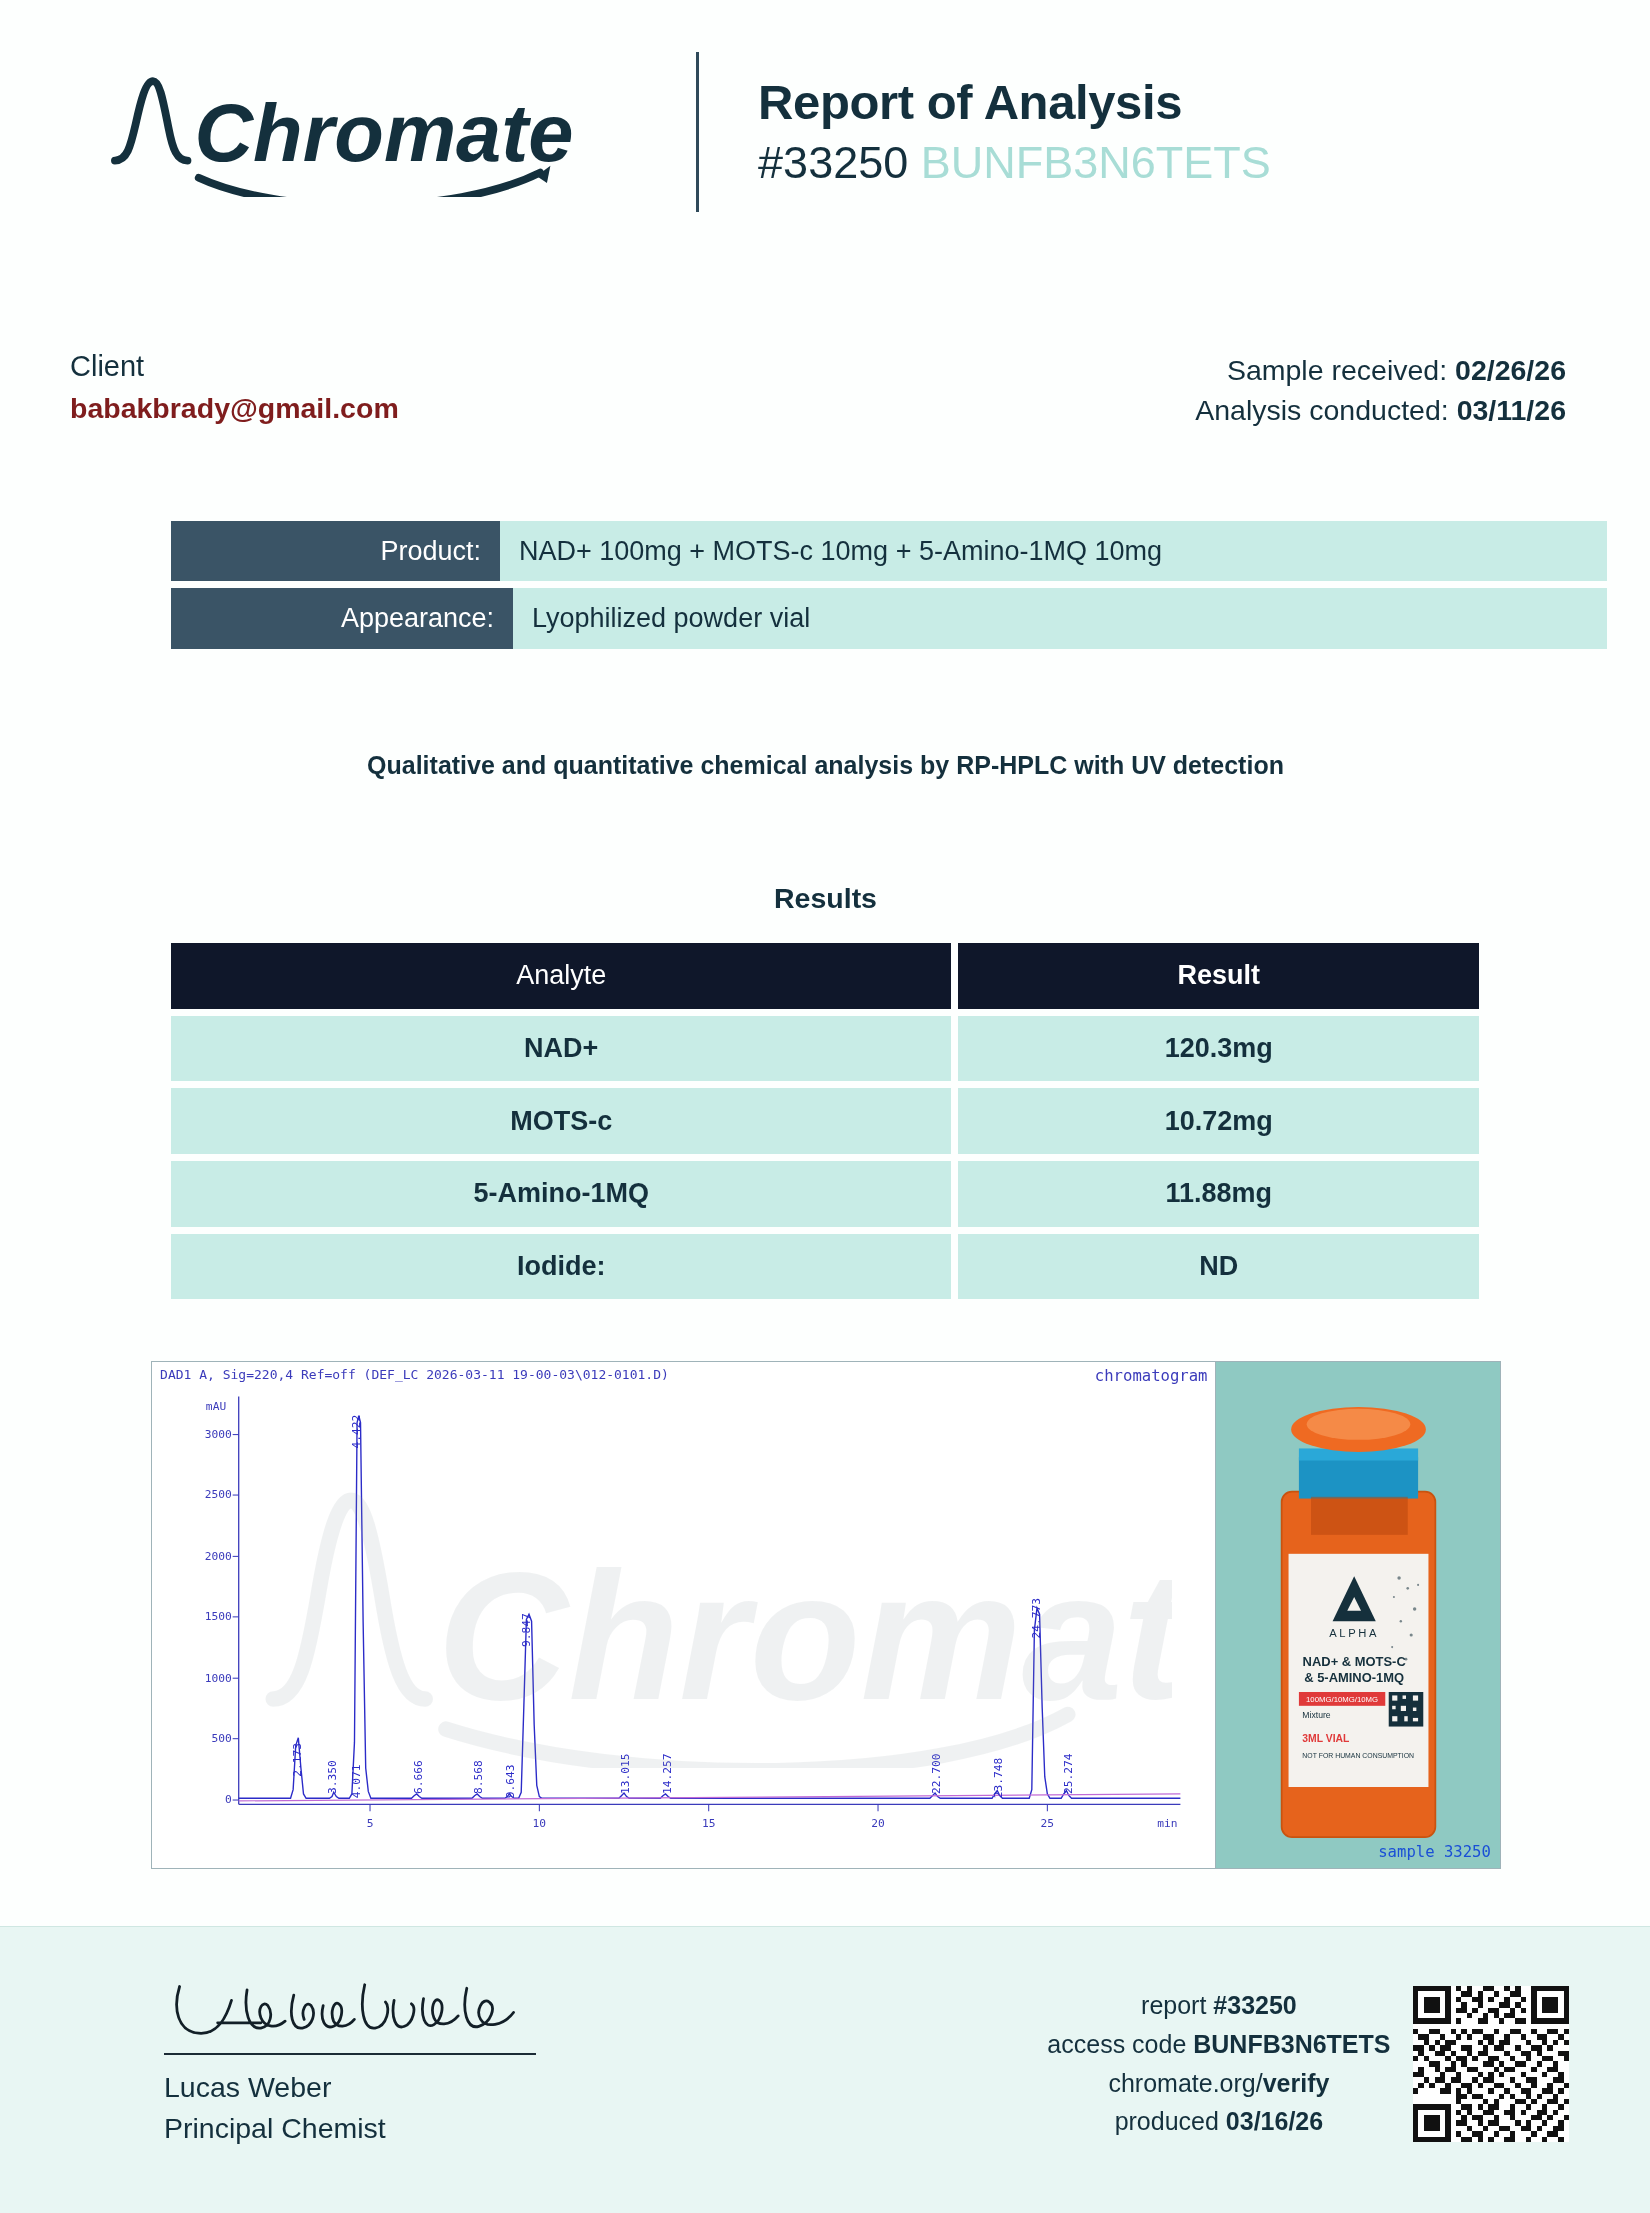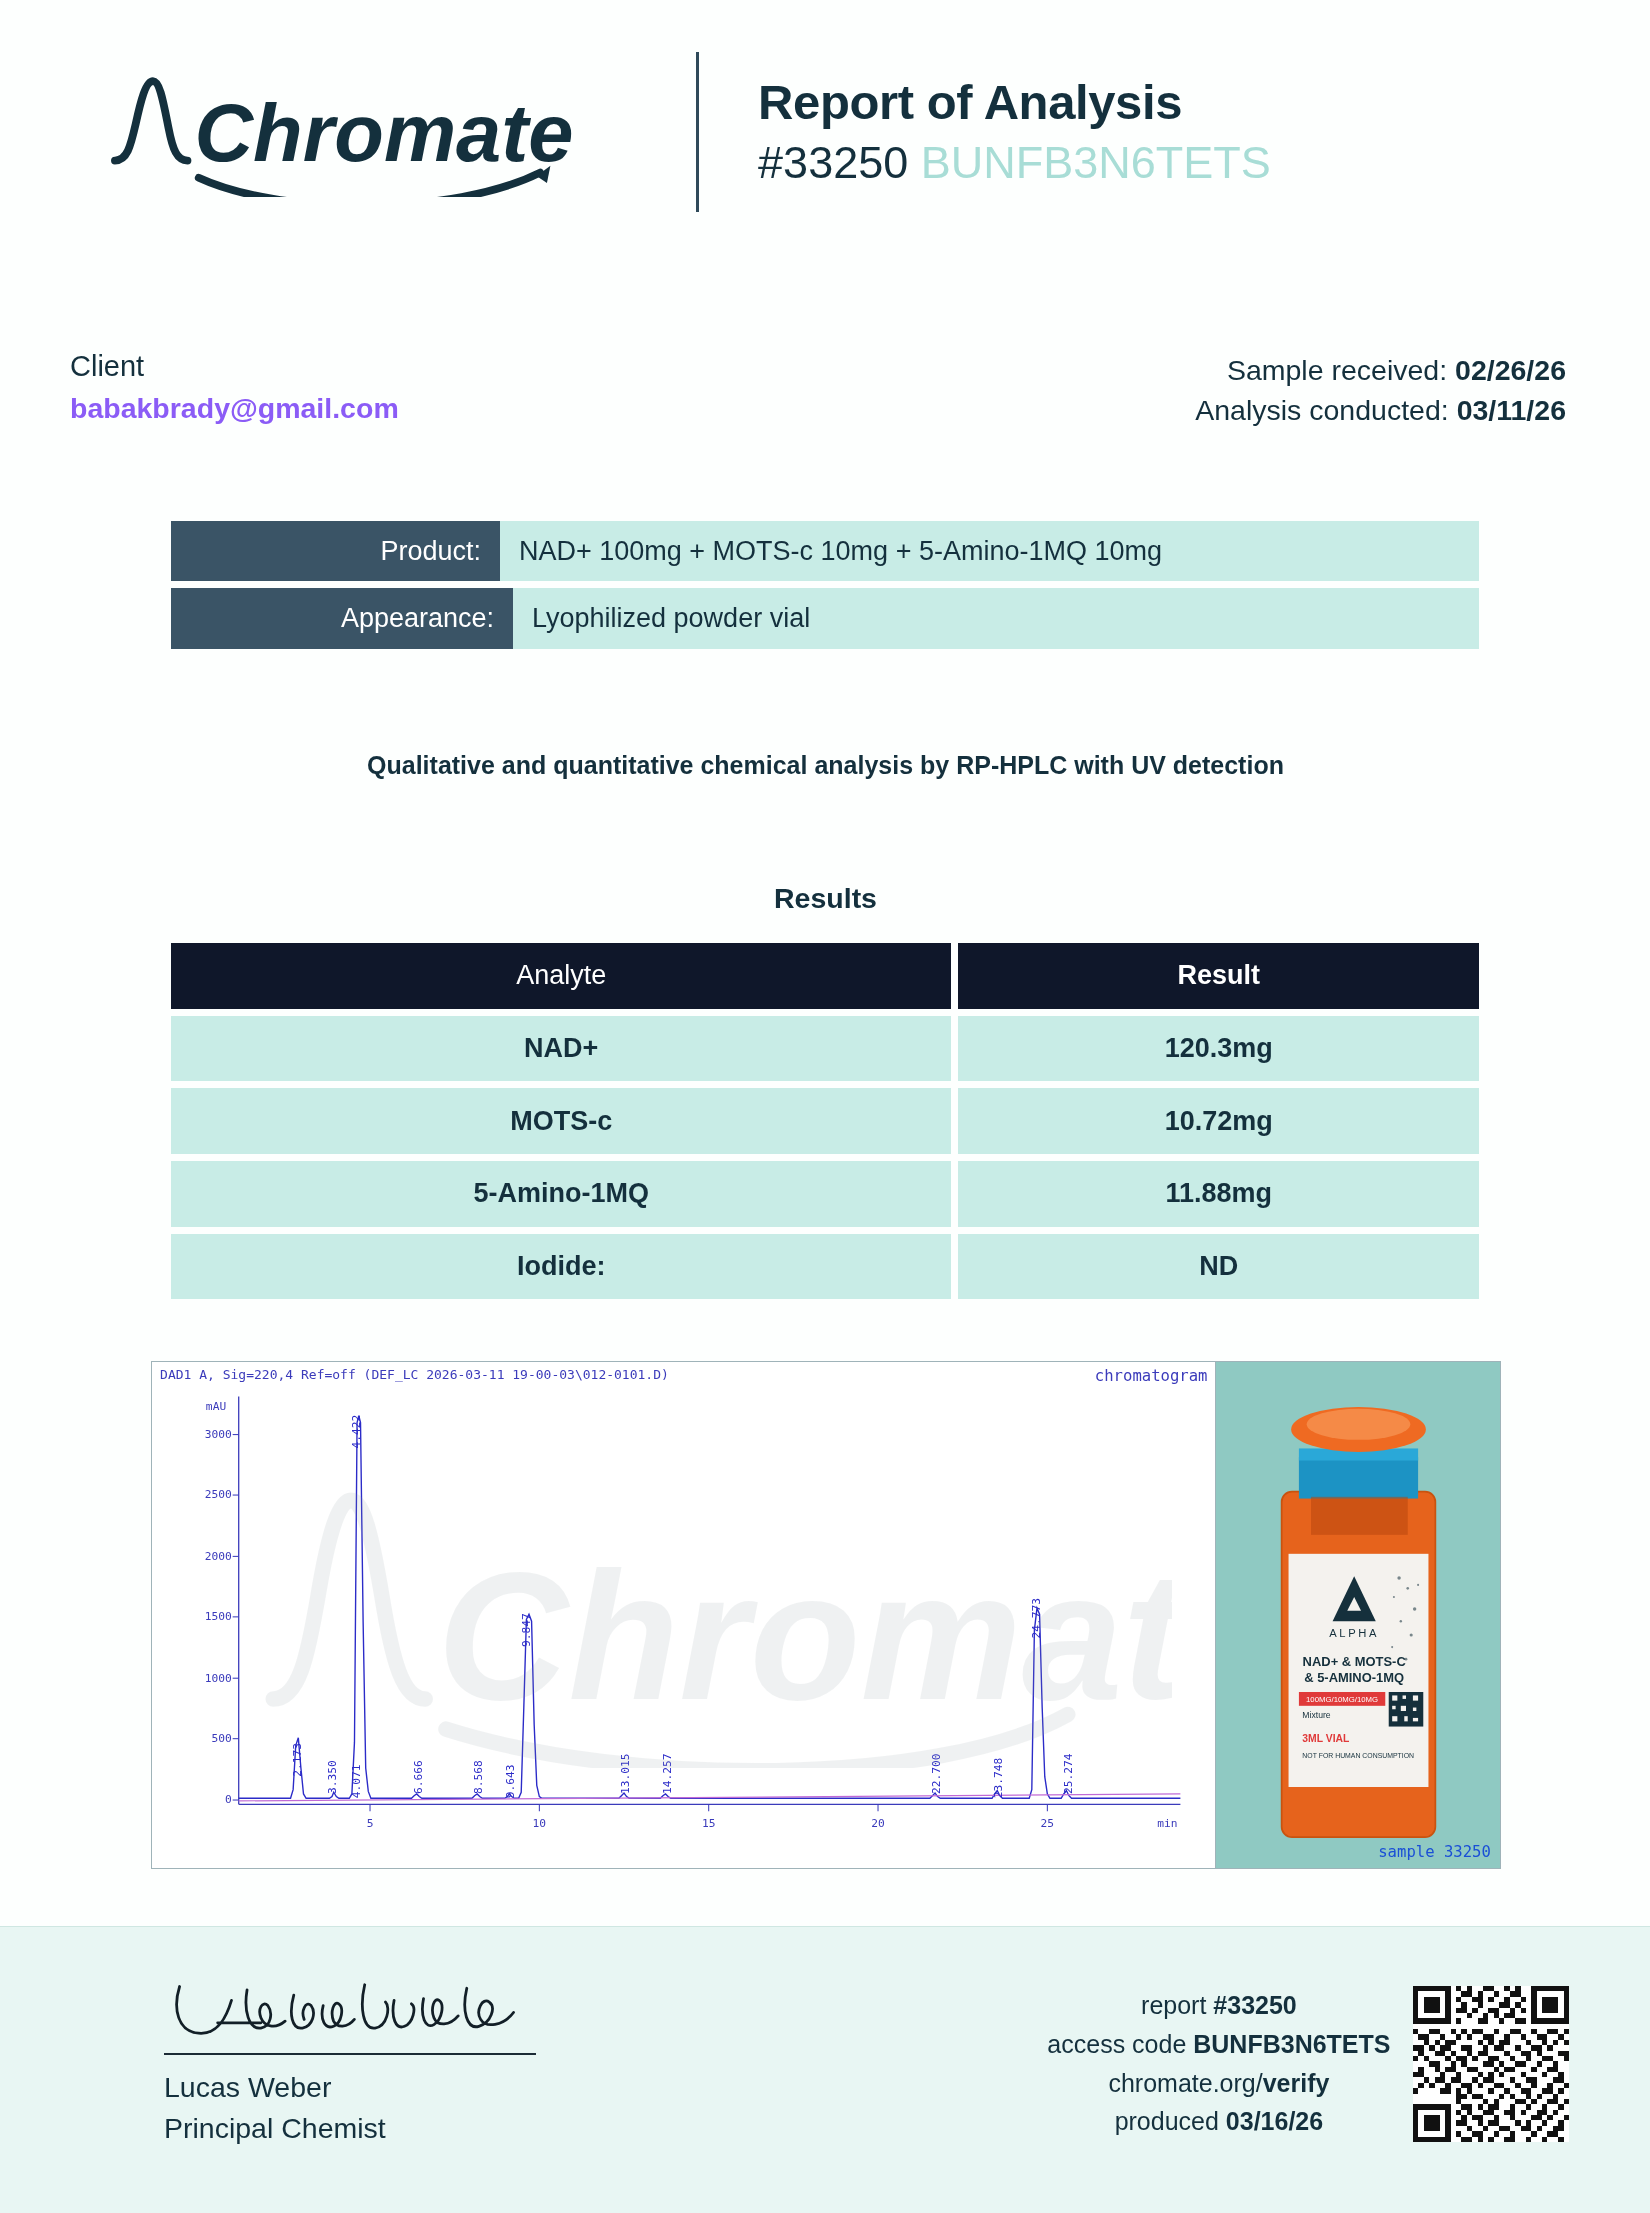--- a/index.html
+++ b/index.html
@@ -61,29 +61,29 @@
     font-weight: normal;
   }
 
   
   .meta {
     display: flex;
     justify-content: space-between;
     padding: 134px 85px 0 70px;
   }
   .meta-left .label { font-size: 29px; color:#14303d; }
-  .meta-left .value { font-size: 28.5px; font-weight: bold; color:#8b5cf6; margin-top: 8.6px;}
+  .meta-left .value { font-size: 28.5px; font-weight: bold; color:#7f1d1d; margin-top: 8.6px;}
   .meta-right { text-align: right; }
   .meta-right div { font-size: 28.5px; color:#14303d; line-height:1.42; }
   .meta-right b { font-weight: bold; }
 
   
   .product-table {
     margin: 90px 85px 0 171px;
-    width: 1308px;
+    width: 1436px;
   }
   .prow { display:flex; margin-bottom: 7px; }
   .prow .pkey {
     background: #3a5466;
     color: #ffffff;
     font-size: 27px;
     text-align: right;
     padding: 14.7px 19px 14.7px 0;
     min-width: 329px;
   }

